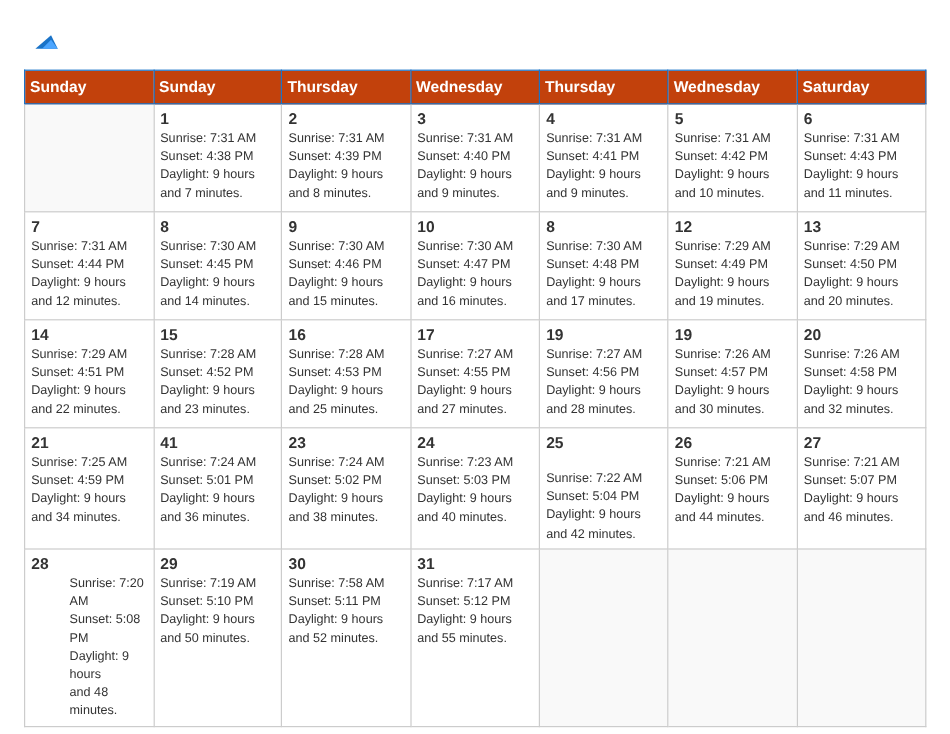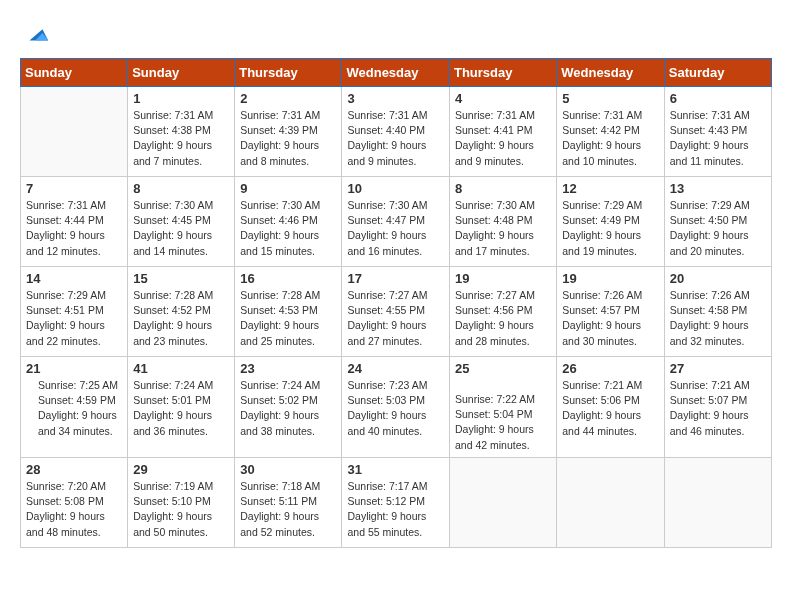--- a/index.html
+++ b/index.html
@@ -261,21 +261,21 @@
           <span class="day-number">20</span>
           <div class="day-info" style="white-space: pre-line;">Sunrise: 7:26 AM
 Sunset: 4:58 PM
 Daylight: 9 hours
 and 32 minutes.</div>
         </td>
       </tr>
       <tr>
         <td>
           <span class="day-number">21</span>
-          <div class="day-info" style="white-space: pre-line; margin-left: 12px;">Sunrise: 7:25 AM
+          <div class="day-info" style="white-space: pre-line;">Sunrise: 7:25 AM
 Sunset: 4:59 PM
 Daylight: 9 hours
 and 34 minutes.</div>
         </td>
         <td>
           <span class="day-number">41</span>
           <div class="day-info" style="white-space: pre-line;">Sunrise: 7:24 AM
 Sunset: 5:01 PM
 Daylight: 9 hours
 and 36 minutes.</div>
@@ -312,35 +312,35 @@
           <span class="day-number">27</span>
           <div class="day-info" style="white-space: pre-line;">Sunrise: 7:21 AM
 Sunset: 5:07 PM
 Daylight: 9 hours
 and 46 minutes.</div>
         </td>
       </tr>
       <tr>
         <td>
           <span class="day-number">28</span>
-          <div class="day-info" style="white-space: pre-line;">Sunrise: 7:20 AM
+          <div class="day-info" style="white-space: pre-line; margin-left: 32px;">Sunrise: 7:20 AM
 Sunset: 5:08 PM
 Daylight: 9 hours
 and 48 minutes.</div>
         </td>
         <td>
           <span class="day-number">29</span>
           <div class="day-info" style="white-space: pre-line;">Sunrise: 7:19 AM
 Sunset: 5:10 PM
 Daylight: 9 hours
 and 50 minutes.</div>
         </td>
         <td>
           <span class="day-number">30</span>
-          <div class="day-info" style="white-space: pre-line;">Sunrise: 7:18 AM
+          <div class="day-info" style="white-space: pre-line;">Sunrise: 7:58 AM
 Sunset: 5:11 PM
 Daylight: 9 hours
 and 52 minutes.</div>
         </td>
         <td>
           <span class="day-number">31</span>
           <div class="day-info" style="white-space: pre-line;">Sunrise: 7:17 AM
 Sunset: 5:12 PM
 Daylight: 9 hours
 and 55 minutes.</div>

